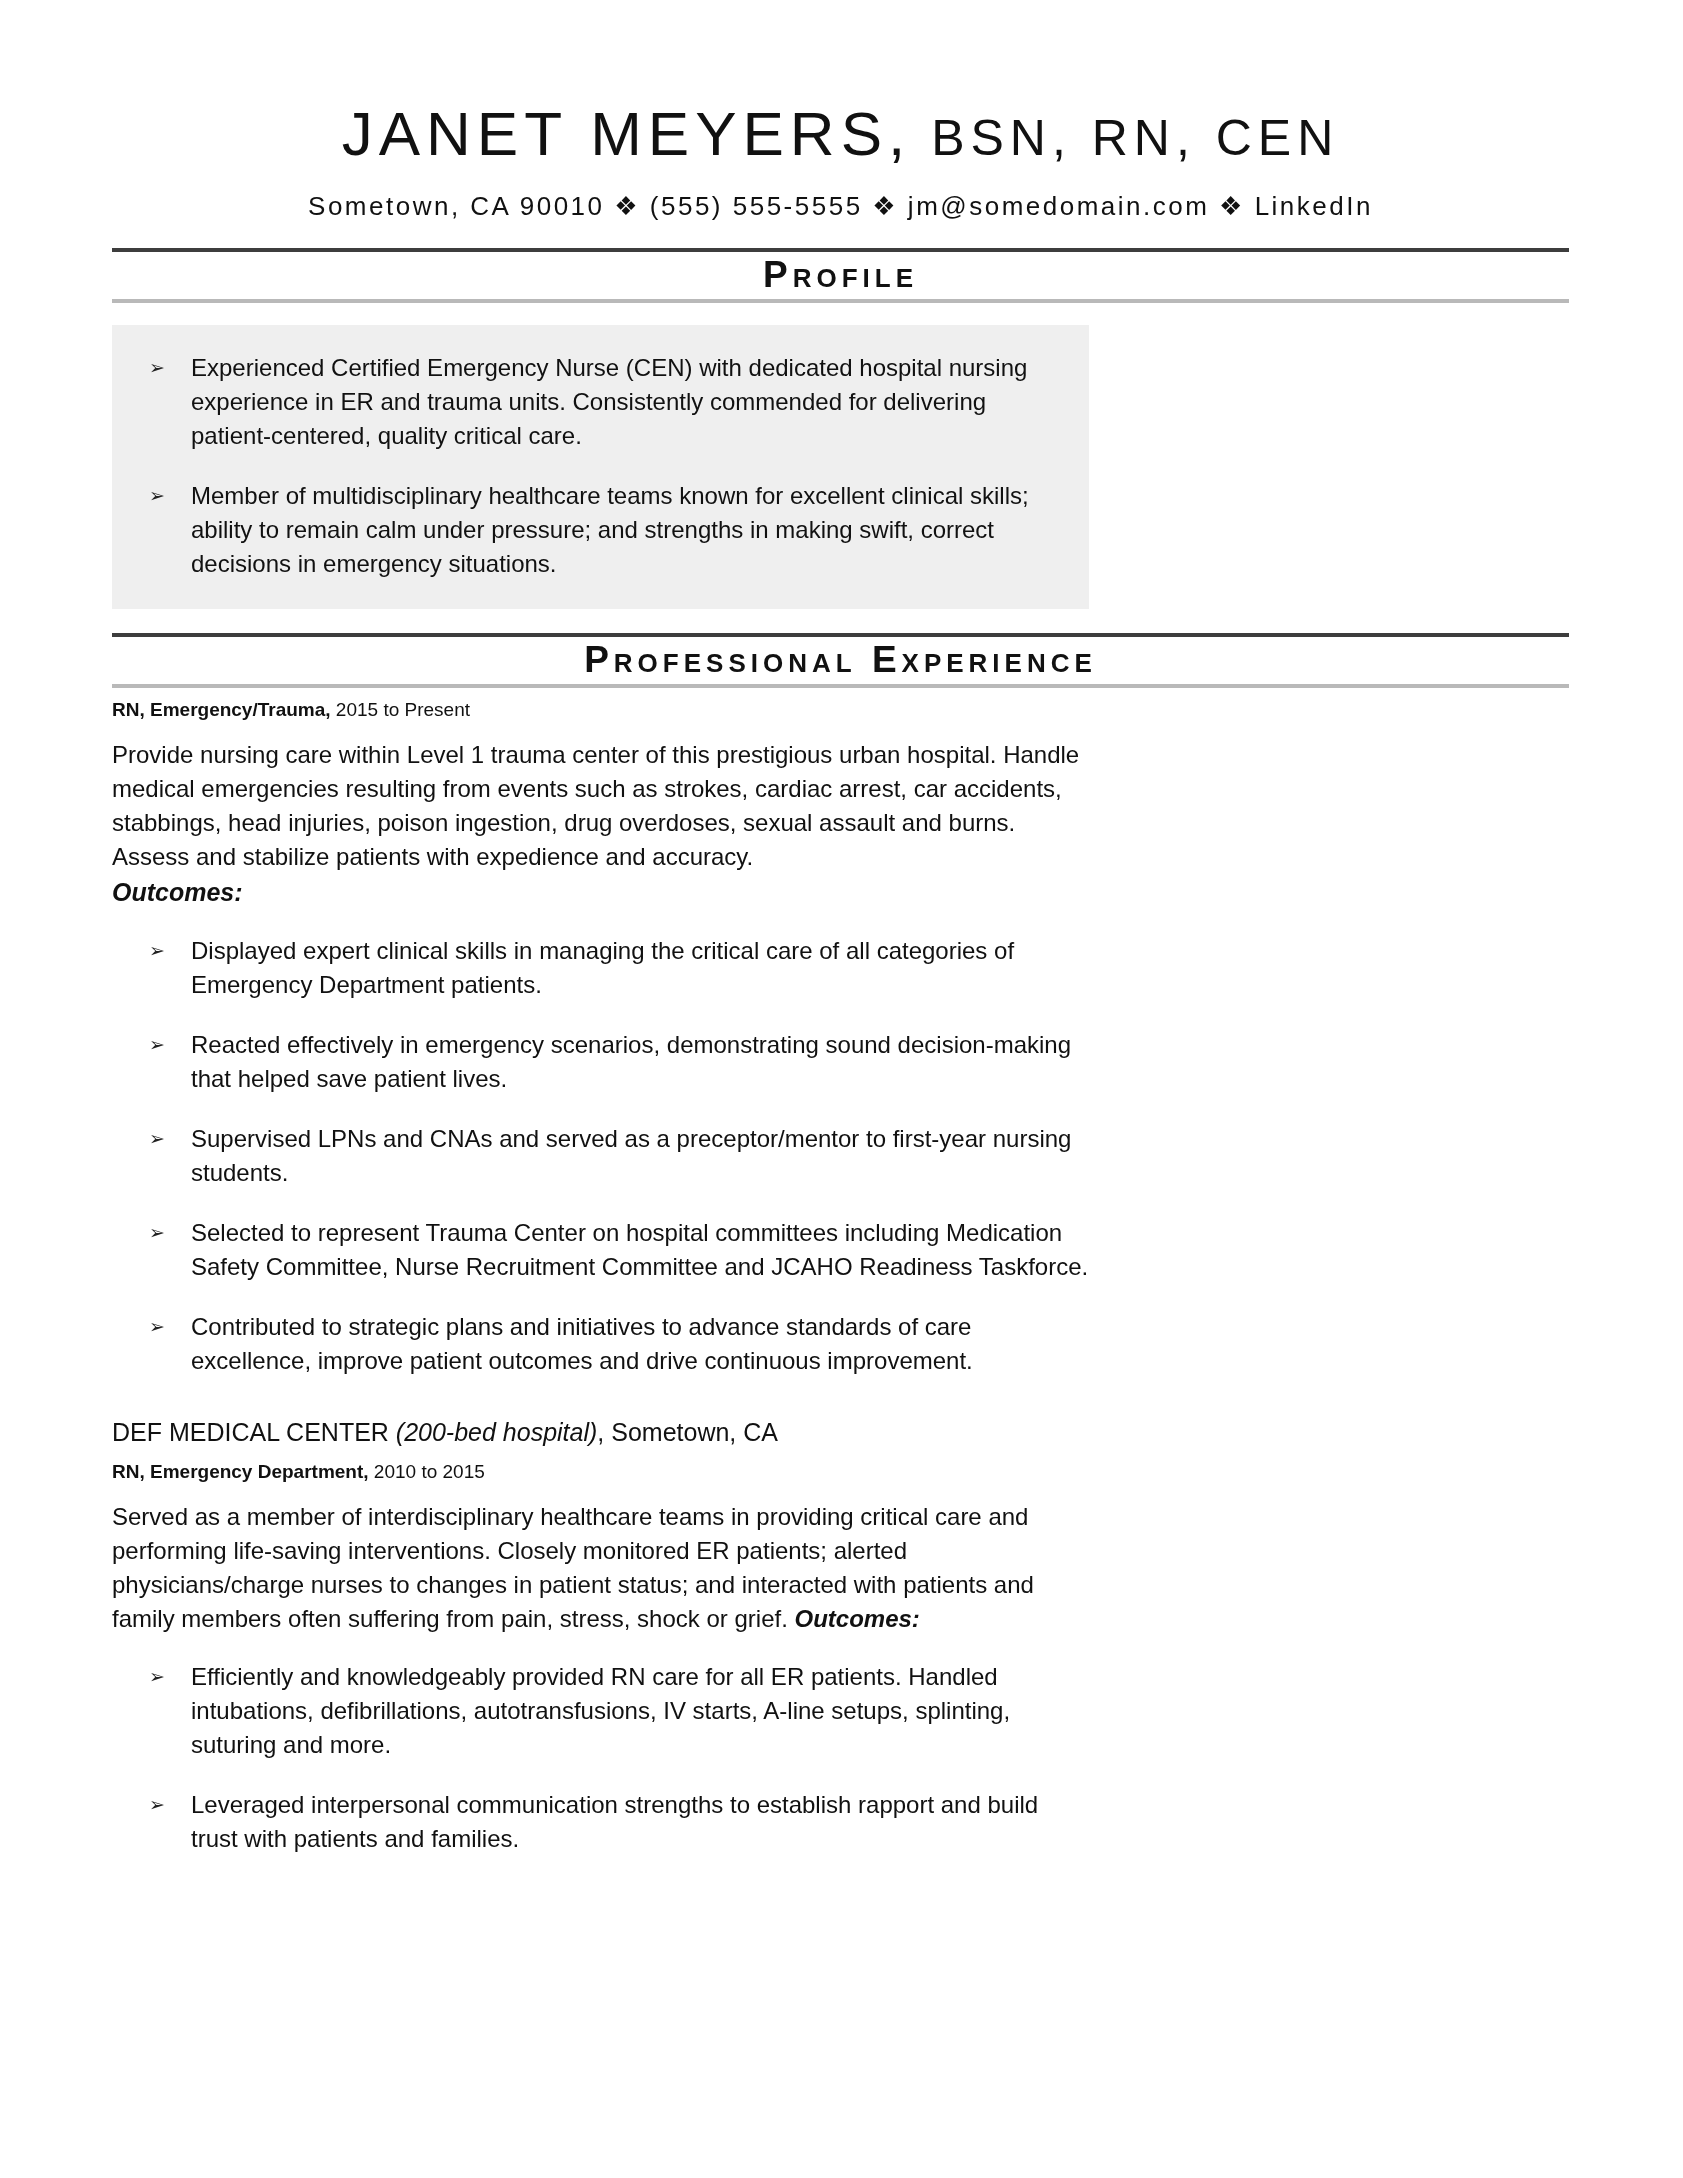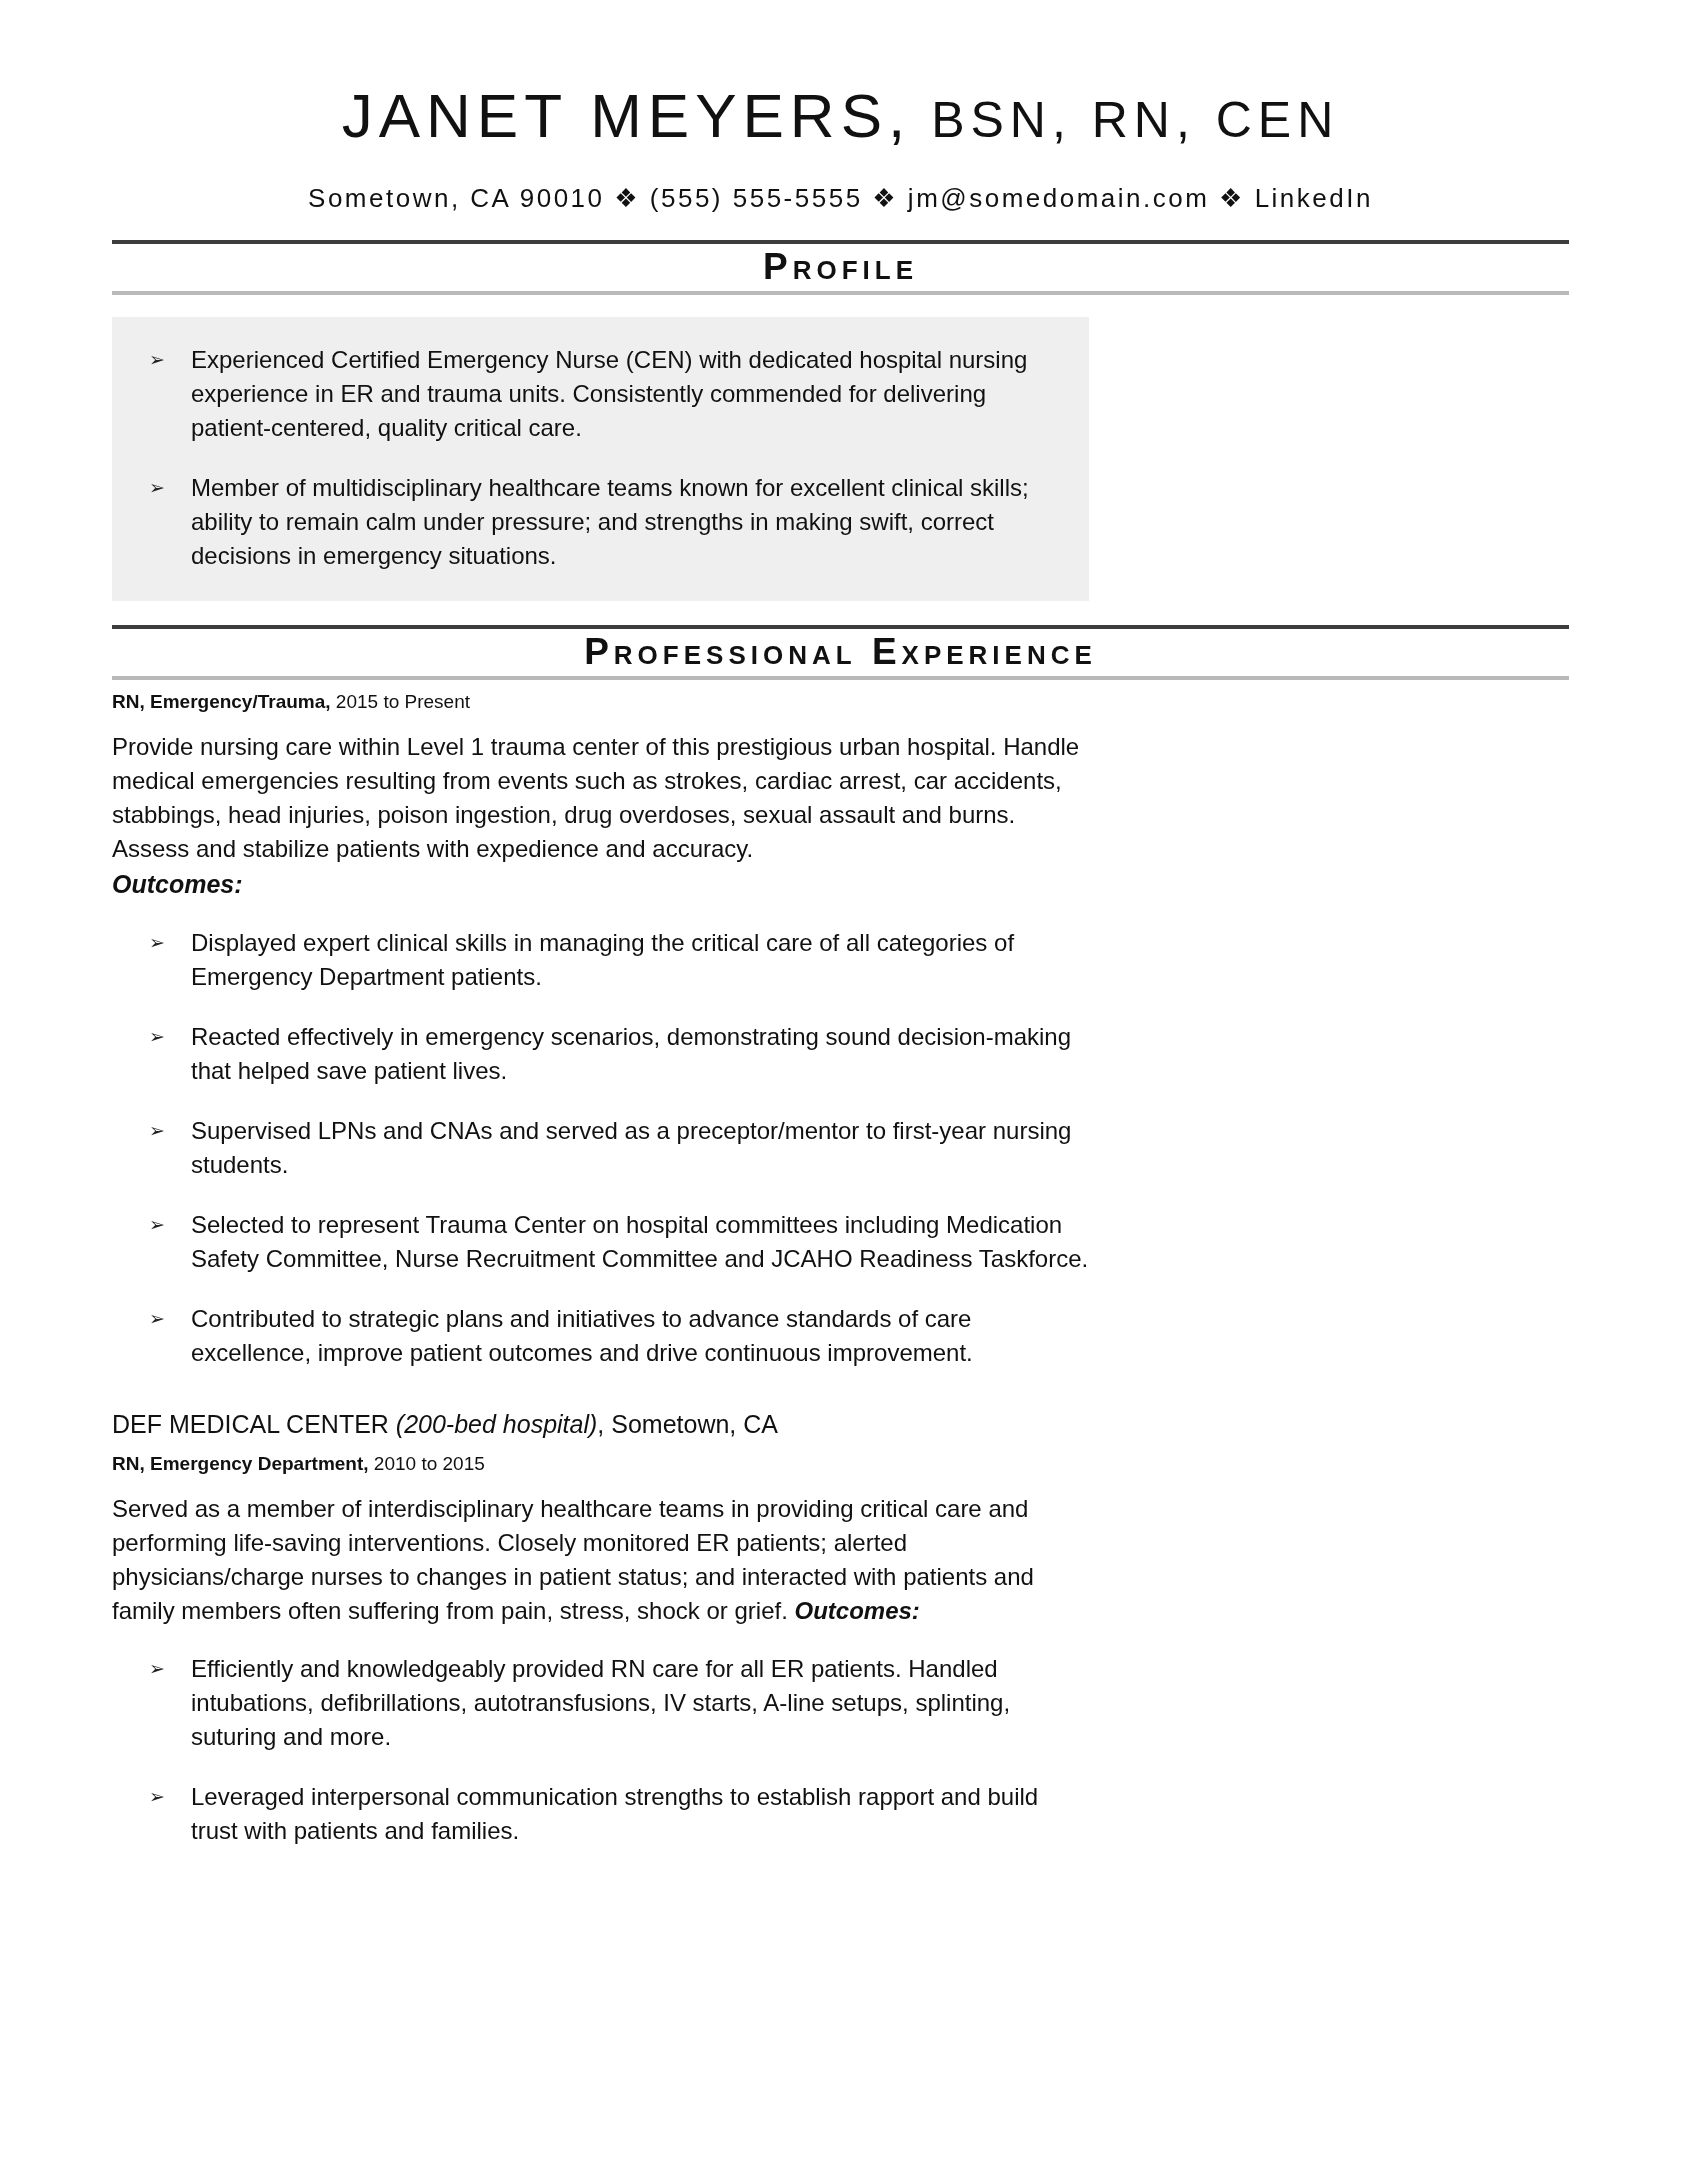--- a/index.html
+++ b/index.html
@@ -17,30 +17,30 @@
     padding: 85px 114px 0 112px;
     overflow: hidden;
     background: #ffffff;
   }
   
   .name-line {
     text-align: center;
     letter-spacing: 6px;
     white-space: nowrap;
     line-height: 1;
-    margin-top: 0;
+    margin-top: 18px;
   }
   .name-primary   { font-size: 62px; }
   .name-credentials { font-size: 50px; }
   .contact {
     text-align: center;
     font-size: 26px;
     letter-spacing: 2.5px;
     line-height: 35px;
-    margin-top: 34px;
+    margin-top: 24px;
   }
   
   .section-heading {
     margin-top: 24px;
     border-top: 4px solid #3d3d3d;
     border-bottom: 4px solid #b9b9b9;
     text-align: center;
     padding: 3px 0 4px 0;
   }
   .section-heading.last { border-bottom: none; }

